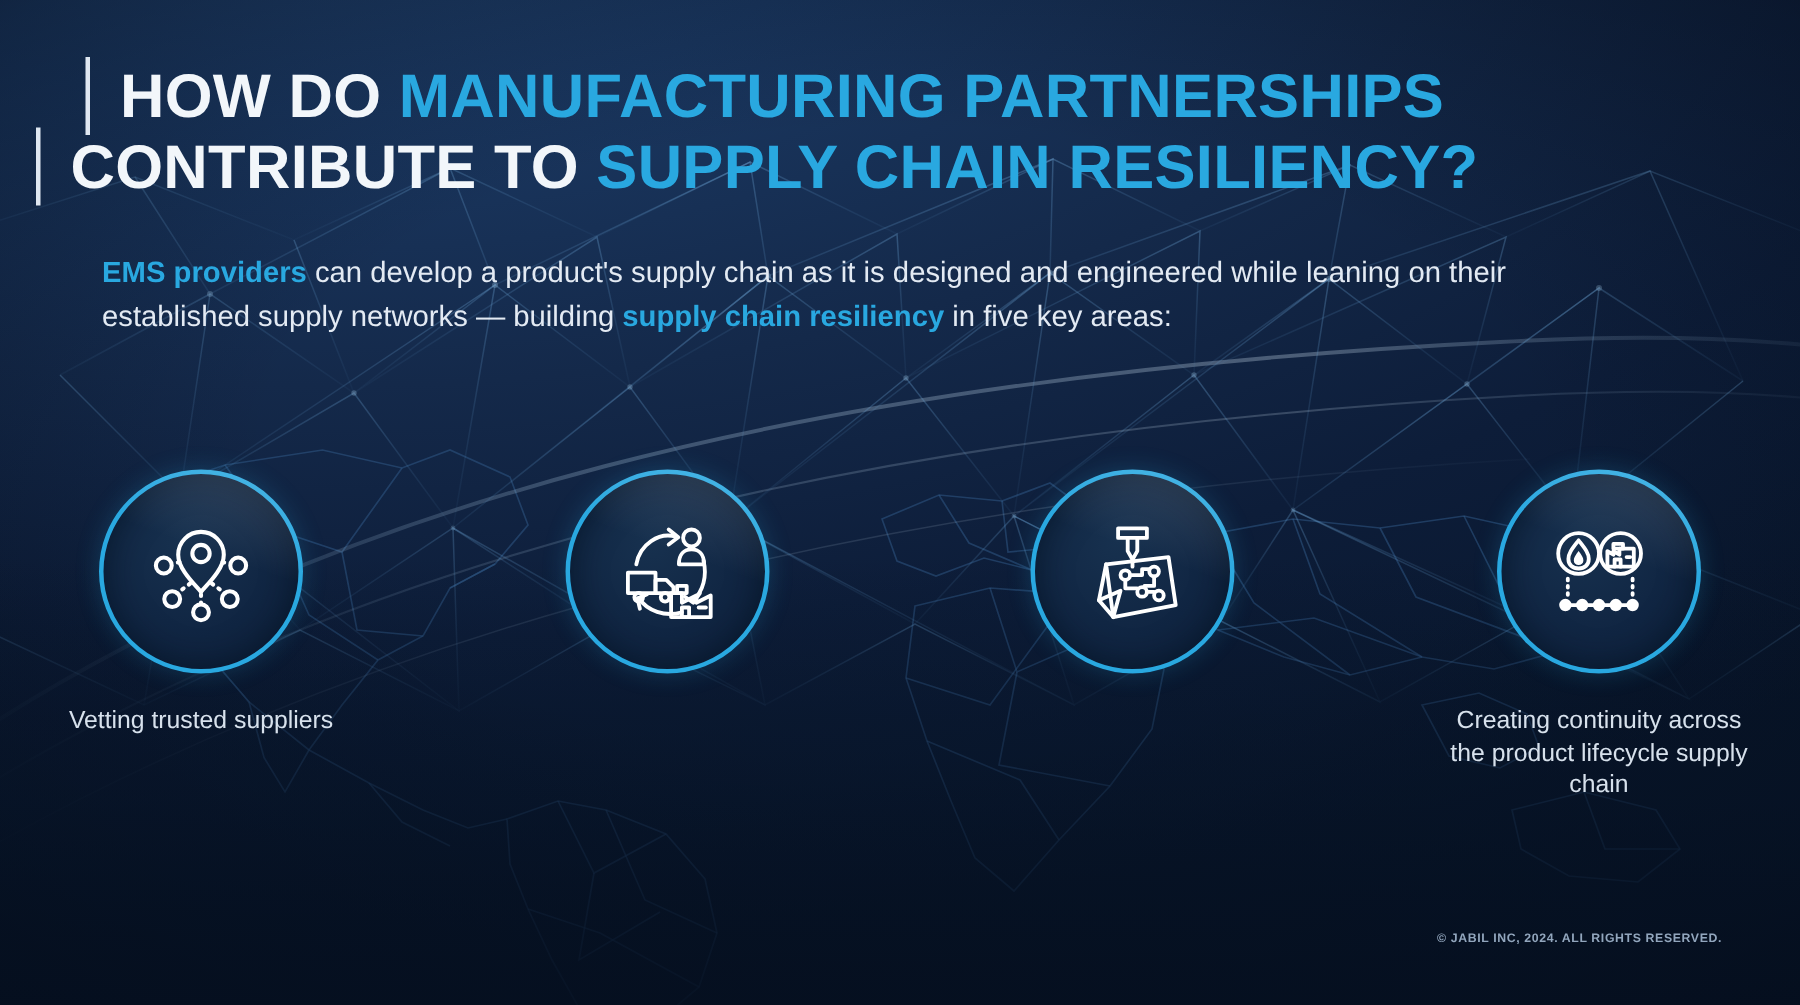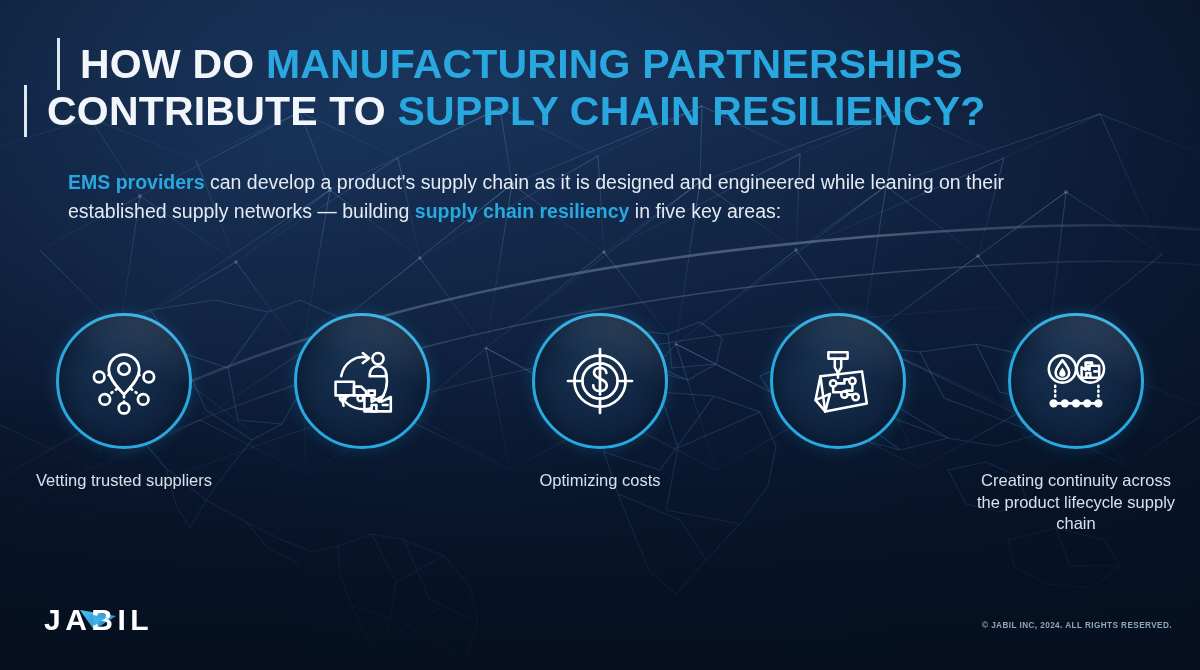--- a/index.html
+++ b/index.html
@@ -48,21 +48,21 @@
 
   .subtitle {
     position:absolute; left:68px; top:168px; width:1040px;
     font-size:19.5px; line-height:1.5; color:#e3eaf3; font-weight:400;
   }
   .subtitle b { color:#29a8e0; font-weight:bold; }
 
   
   .pillars {
     position:absolute; left:0; top:313px; width:1200px;
-    display:flex; justify-content:space-between; padding:0 21px;
+    display:flex; justify-content:space-between; padding:0 31px;
   }
   .pillar { width:206px; display:flex; flex-direction:column; align-items:center; }
 
   .icon-circle {
     width:136px; height:136px; border-radius:50%;
     background:radial-gradient(circle at 42% 34%, #17314f 0%, #102542 58%, #0c1d36 100%);
     border:3px solid #29a8e0;
     box-shadow:0 0 16px rgba(41,168,224,.22), inset 0 0 22px rgba(4,14,28,.55);
     display:flex; align-items:center; justify-content:center;
     position:relative;
@@ -77,21 +77,21 @@
   .pillar-label {
     margin-top:21px; text-align:center;
     font-size:16.5px; line-height:1.31; color:#d7e1ec; font-weight:400;
   }
 
   
   .logo { position:absolute; left:44px; top:600px; width:150px; height:40px; }
   .logo svg { display:block; }
 
   .copyright {
-    position:absolute; right:28px; top:621px;
+    position:absolute; right:52px; top:621px;
     font-size:8.2px; letter-spacing:.42px; font-weight:bold;
     color:#92a6bd; white-space:nowrap;text-align:center;
   }
 </style>
 </head>
 <body>
 
 <div class="stage">
 
   <div class="bg-base"></div>
@@ -257,35 +257,20 @@
           <circle cx="48" cy="71.5" r="3.6"></circle>
 
           <path d="M53 88 H86 V70 L74 76 V70 L62 76 V68 H53 Z"></path>
           <path d="M58 62 H66 V68 H58 Z"></path>
           <path d="M62 80 H68 V88 H62 Z"></path>
           <path d="M76 80 H82"></path>
         </svg>
       </div>
     </div>
 
-    <div class="pillar">
-      <div class="icon-circle">
-        <svg viewBox="0 0 100 100" fill="none" stroke="#ffffff" stroke-width="3.4" stroke-linecap="round" stroke-linejoin="round">
-          <circle cx="50" cy="50" r="32"></circle>
-          <circle cx="50" cy="50" r="22"></circle>
-          <path d="M50 10 V28"></path>
-          <path d="M50 72 V90"></path>
-          <path d="M10 50 H28"></path>
-          <path d="M72 50 H90"></path>
-          <path d="M58 40 C58 36, 54.5 33.5, 50 33.5 C45.5 33.5, 42.5 36, 42.5 39.5 C42.5 43.5, 46 45.5, 50.5 47.5 C55.5 49.5, 58.5 51.5, 58.5 55.5 C58.5 59.5, 55 62.5, 50 62.5 C45 62.5, 41.5 59.5, 41.5 55.5"></path>
-          <path d="M50 29 V67"></path>
-        </svg>
-      </div>
-      <div class="pillar-label">Optimizing costs</div>
-    </div>
 
     <div class="pillar">
       <div class="icon-circle">
         <svg viewBox="0 0 100 100" fill="none" stroke="#ffffff" stroke-width="3.2" stroke-linecap="round" stroke-linejoin="round">
 
           <path d="M38 14 H62 V22 H38 Z"></path>
           <path d="M46 22 L46 33 L50 40 L54 33 L54 22"></path>
 
           <path d="M28 44 L80 38 L86 78 L34 88 Z"></path>
 
@@ -330,33 +315,16 @@
           <circle cx="50" cy="78" r="5.2" fill="#ffffff" stroke="none"></circle>
           <circle cx="64" cy="78" r="5.2" fill="#ffffff" stroke="none"></circle>
           <circle cx="78" cy="78" r="5.2" fill="#ffffff" stroke="none"></circle>
         </svg>
       </div>
       <div class="pillar-label">Creating continuity across the product lifecycle supply chain</div>
     </div>
 
   </div>
 
-  <div class="logo">
-    <svg viewBox="0 0 150 40">
-      <defs>
-        <linearGradient id="swoosh" x1="0" y1="0" x2="1" y2="1">
-          <stop offset="0%" stop-color="#4fc3f7"></stop>
-          <stop offset="100%" stop-color="#1d7fc4"></stop>
-        </linearGradient>
-      </defs>
-
-      <path d="M36 10 L72 16 L50 30 Z" fill="url(#swoosh)"></path>
-      <g fill="#ffffff" font-family="Liberation Sans, sans-serif" font-size="30" font-weight="bold" letter-spacing="4.5">
-        <text x="0" y="30">JABIL</text>
-      </g>
-
-      <path d="M44 14 L63 17.5 L50 26 Z" fill="#35a8e0" opacity=".92"></path>
-    </svg>
-  </div>
 
   <div class="copyright">© JABIL INC, 2024. ALL RIGHTS RESERVED.</div>
 
 </div>
 
 </body></html>

